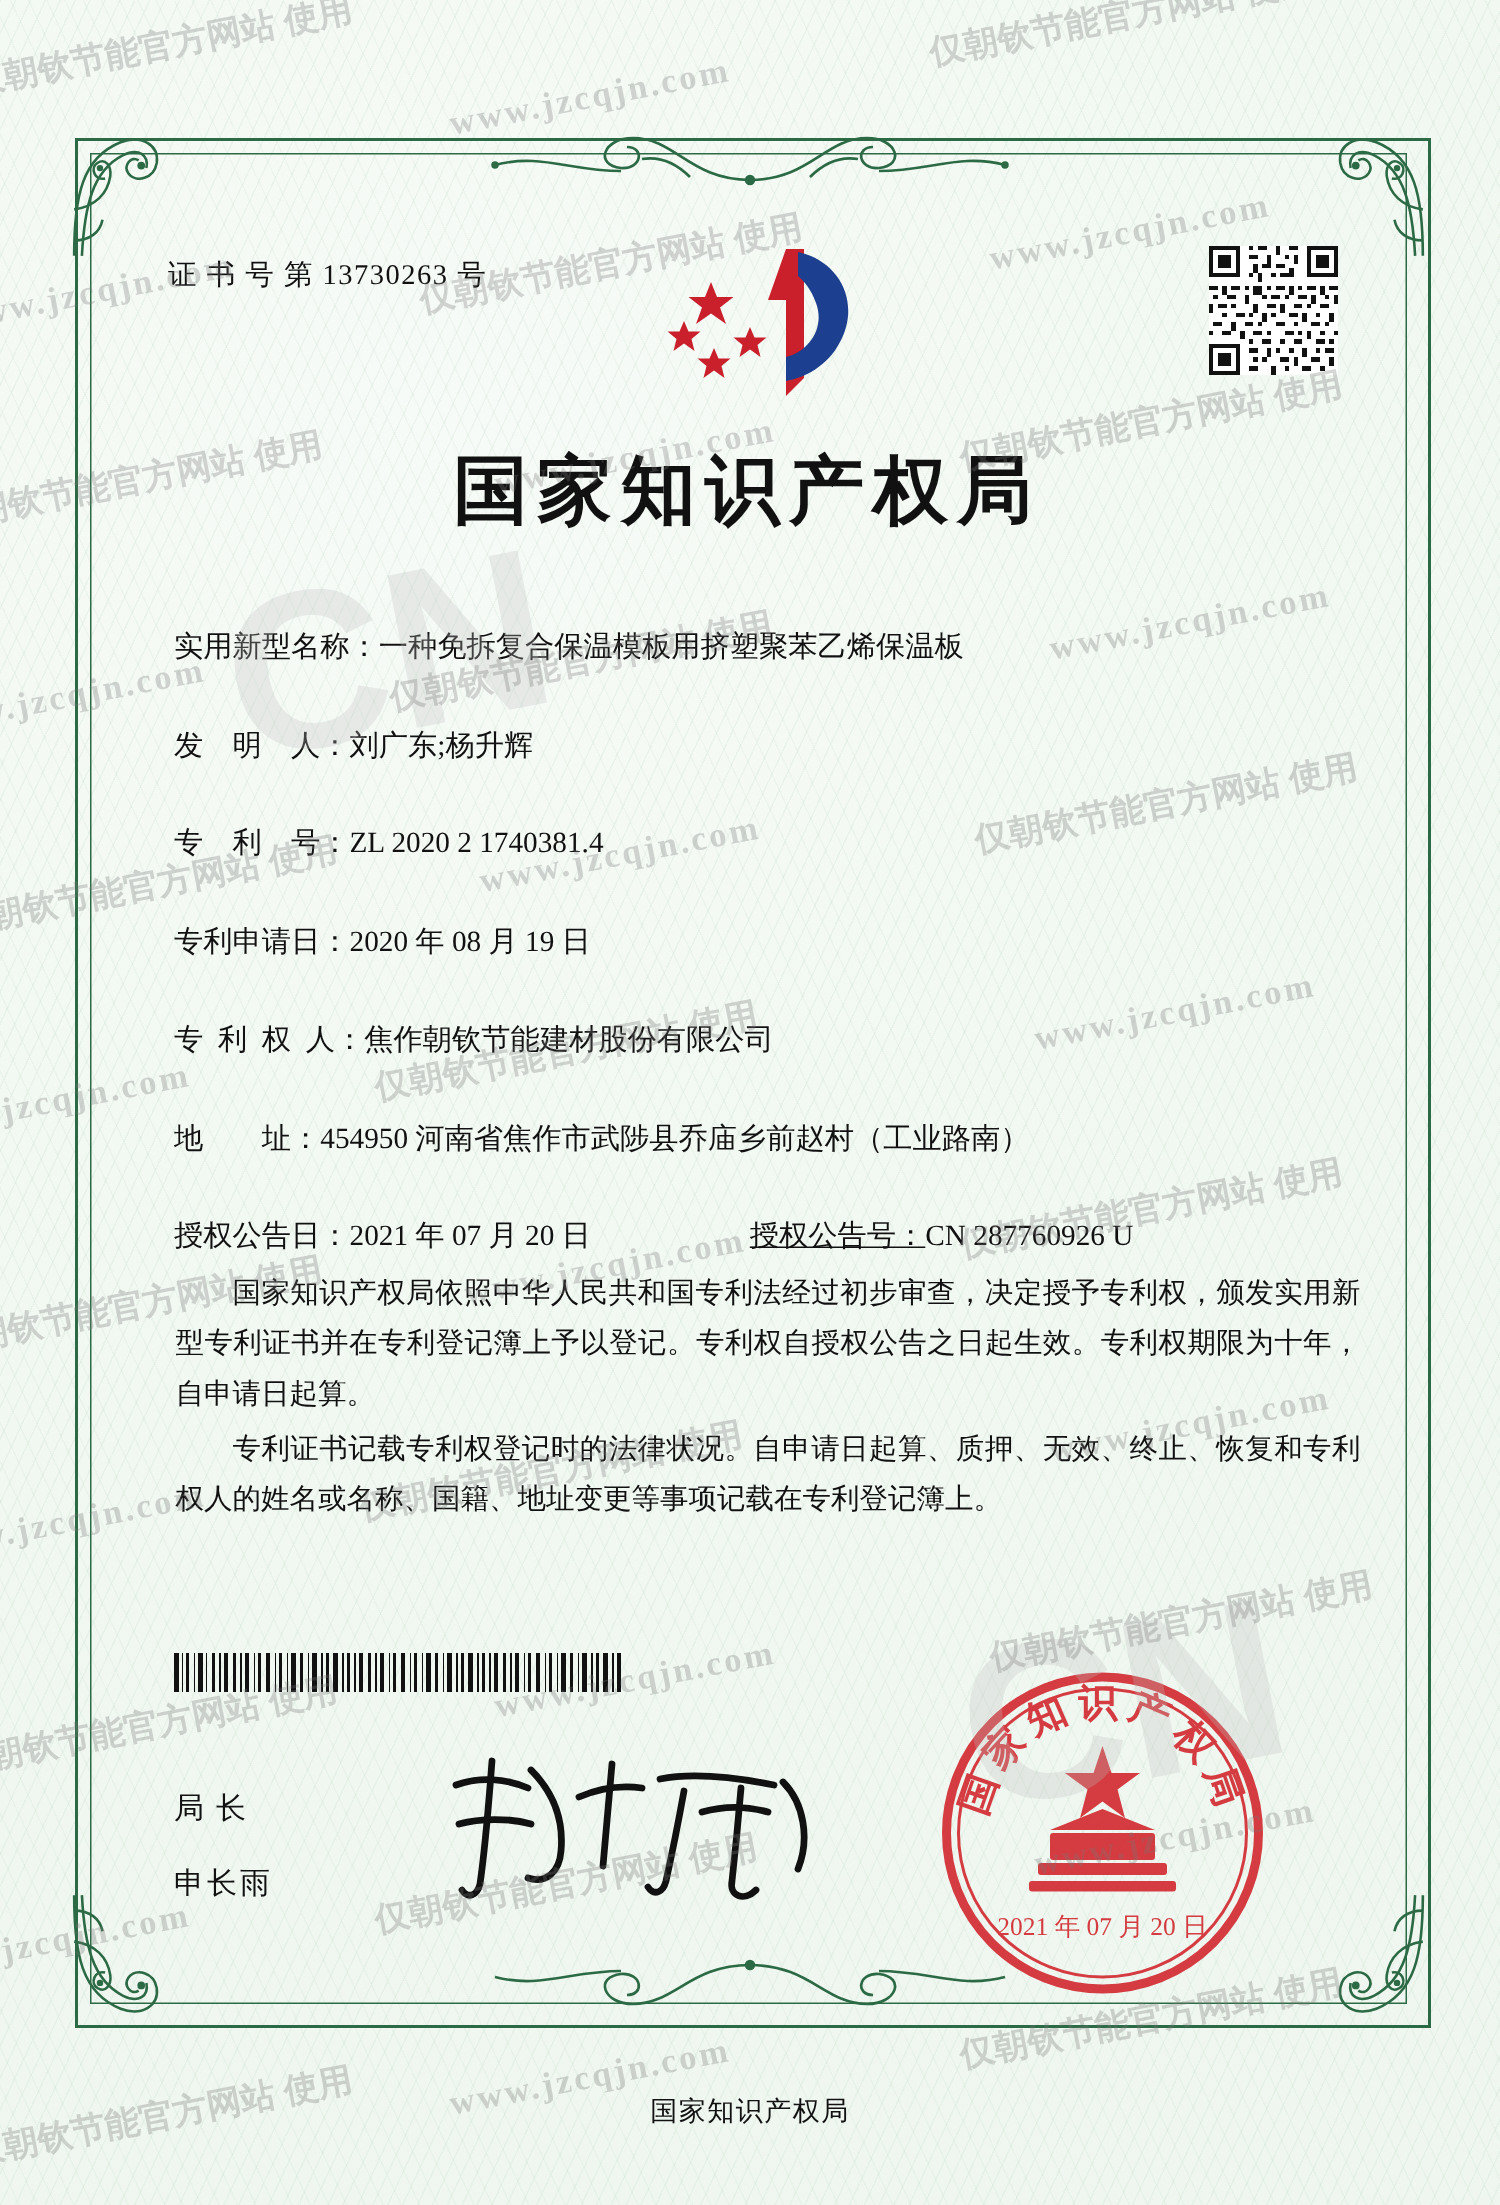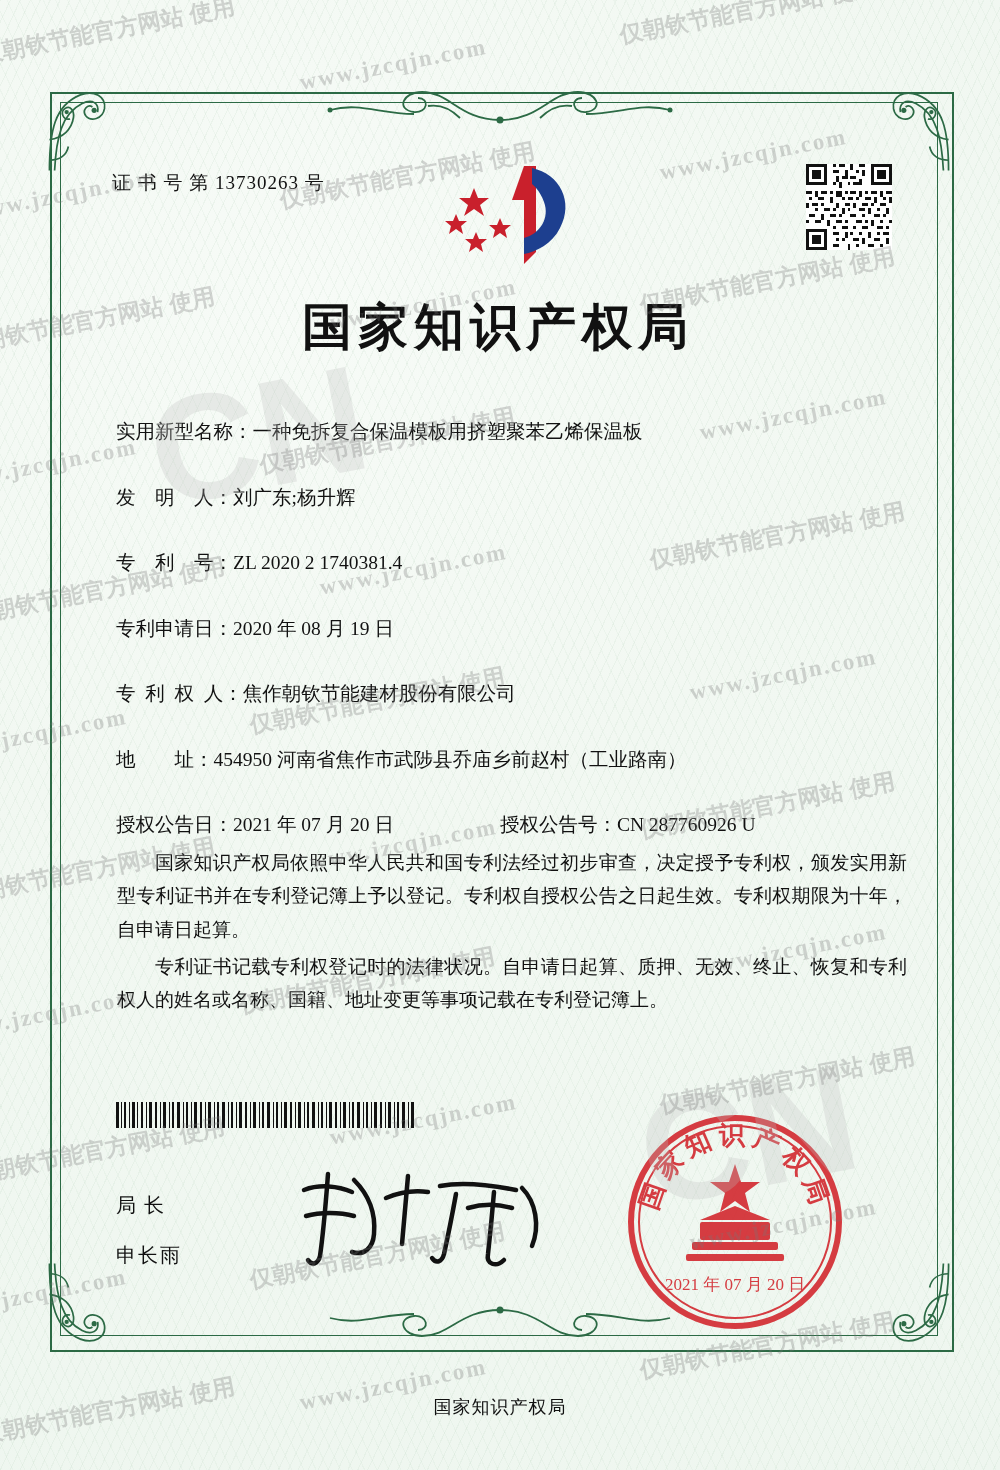--- a/index.html
+++ b/index.html
@@ -76,21 +76,21 @@
   }
 
   .fields{
     position:absolute;left:56px;top:320px;width:780px;
     font-size:19.5px;color:#111;line-height:1;
   }
   .frow{display:flex;align-items:flex-start;margin-bottom:46px;}
   .flabel{white-space:pre;letter-spacing:0px;}
   .fvalue{margin-left:0px;}
   .frow-split{display:flex;align-items:center;margin-bottom:0px;}
-  .fcol2{margin-left:106px;}
+  .fcol2{margin-left:106px;text-decoration:underline;}
 
   .para{
     position:absolute;left:57px;top:744px;width:790px;
     font-size:19px;color:#111;line-height:1.75;text-align:justify;
   }
   .para p{margin:0 0 4px 0;text-indent:2em;}
 
   .barcode{
     position:absolute;left:56px;top:1000px;width:300px;height:26px;
   }

